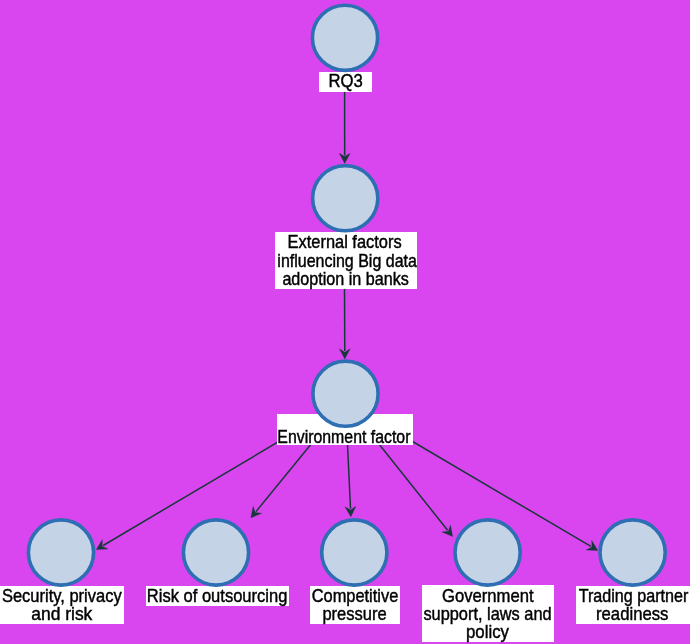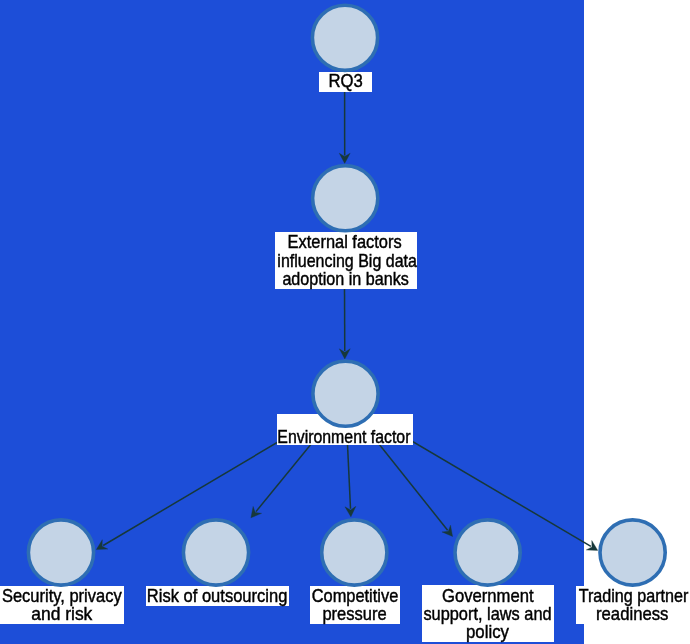--- a/index.html
+++ b/index.html
@@ -2,21 +2,21 @@
 <html><head>
 <meta charset="utf-8">
 <title>RQ3 Diagram</title>
 <style>
   html, body { margin:0; padding:0; background:#ffffff; }
   body {
     width:690px; height:644px;
     font-family:"Liberation Sans", sans-serif;
     overflow:hidden;
   }
-  #canvas { position:relative; width:584px; height:644px; background:#1d4ed8; }
+  #canvas { position:relative; width:690px; height:644px; background:#d946ef; }
   #label-layer { will-change:transform; }
   
   #diagram-title { position:absolute; width:1px; height:1px; overflow:hidden;
                    clip:rect(0 0 0 0); white-space:nowrap; margin:0; }
   svg.layer { position:absolute; left:0; top:0; width:690px; height:644px; display:block; }
   text.lbl {
     font-family:"Liberation Sans", sans-serif;
     font-size:18.6px;
     fill:#000000;
     stroke:#000000;

